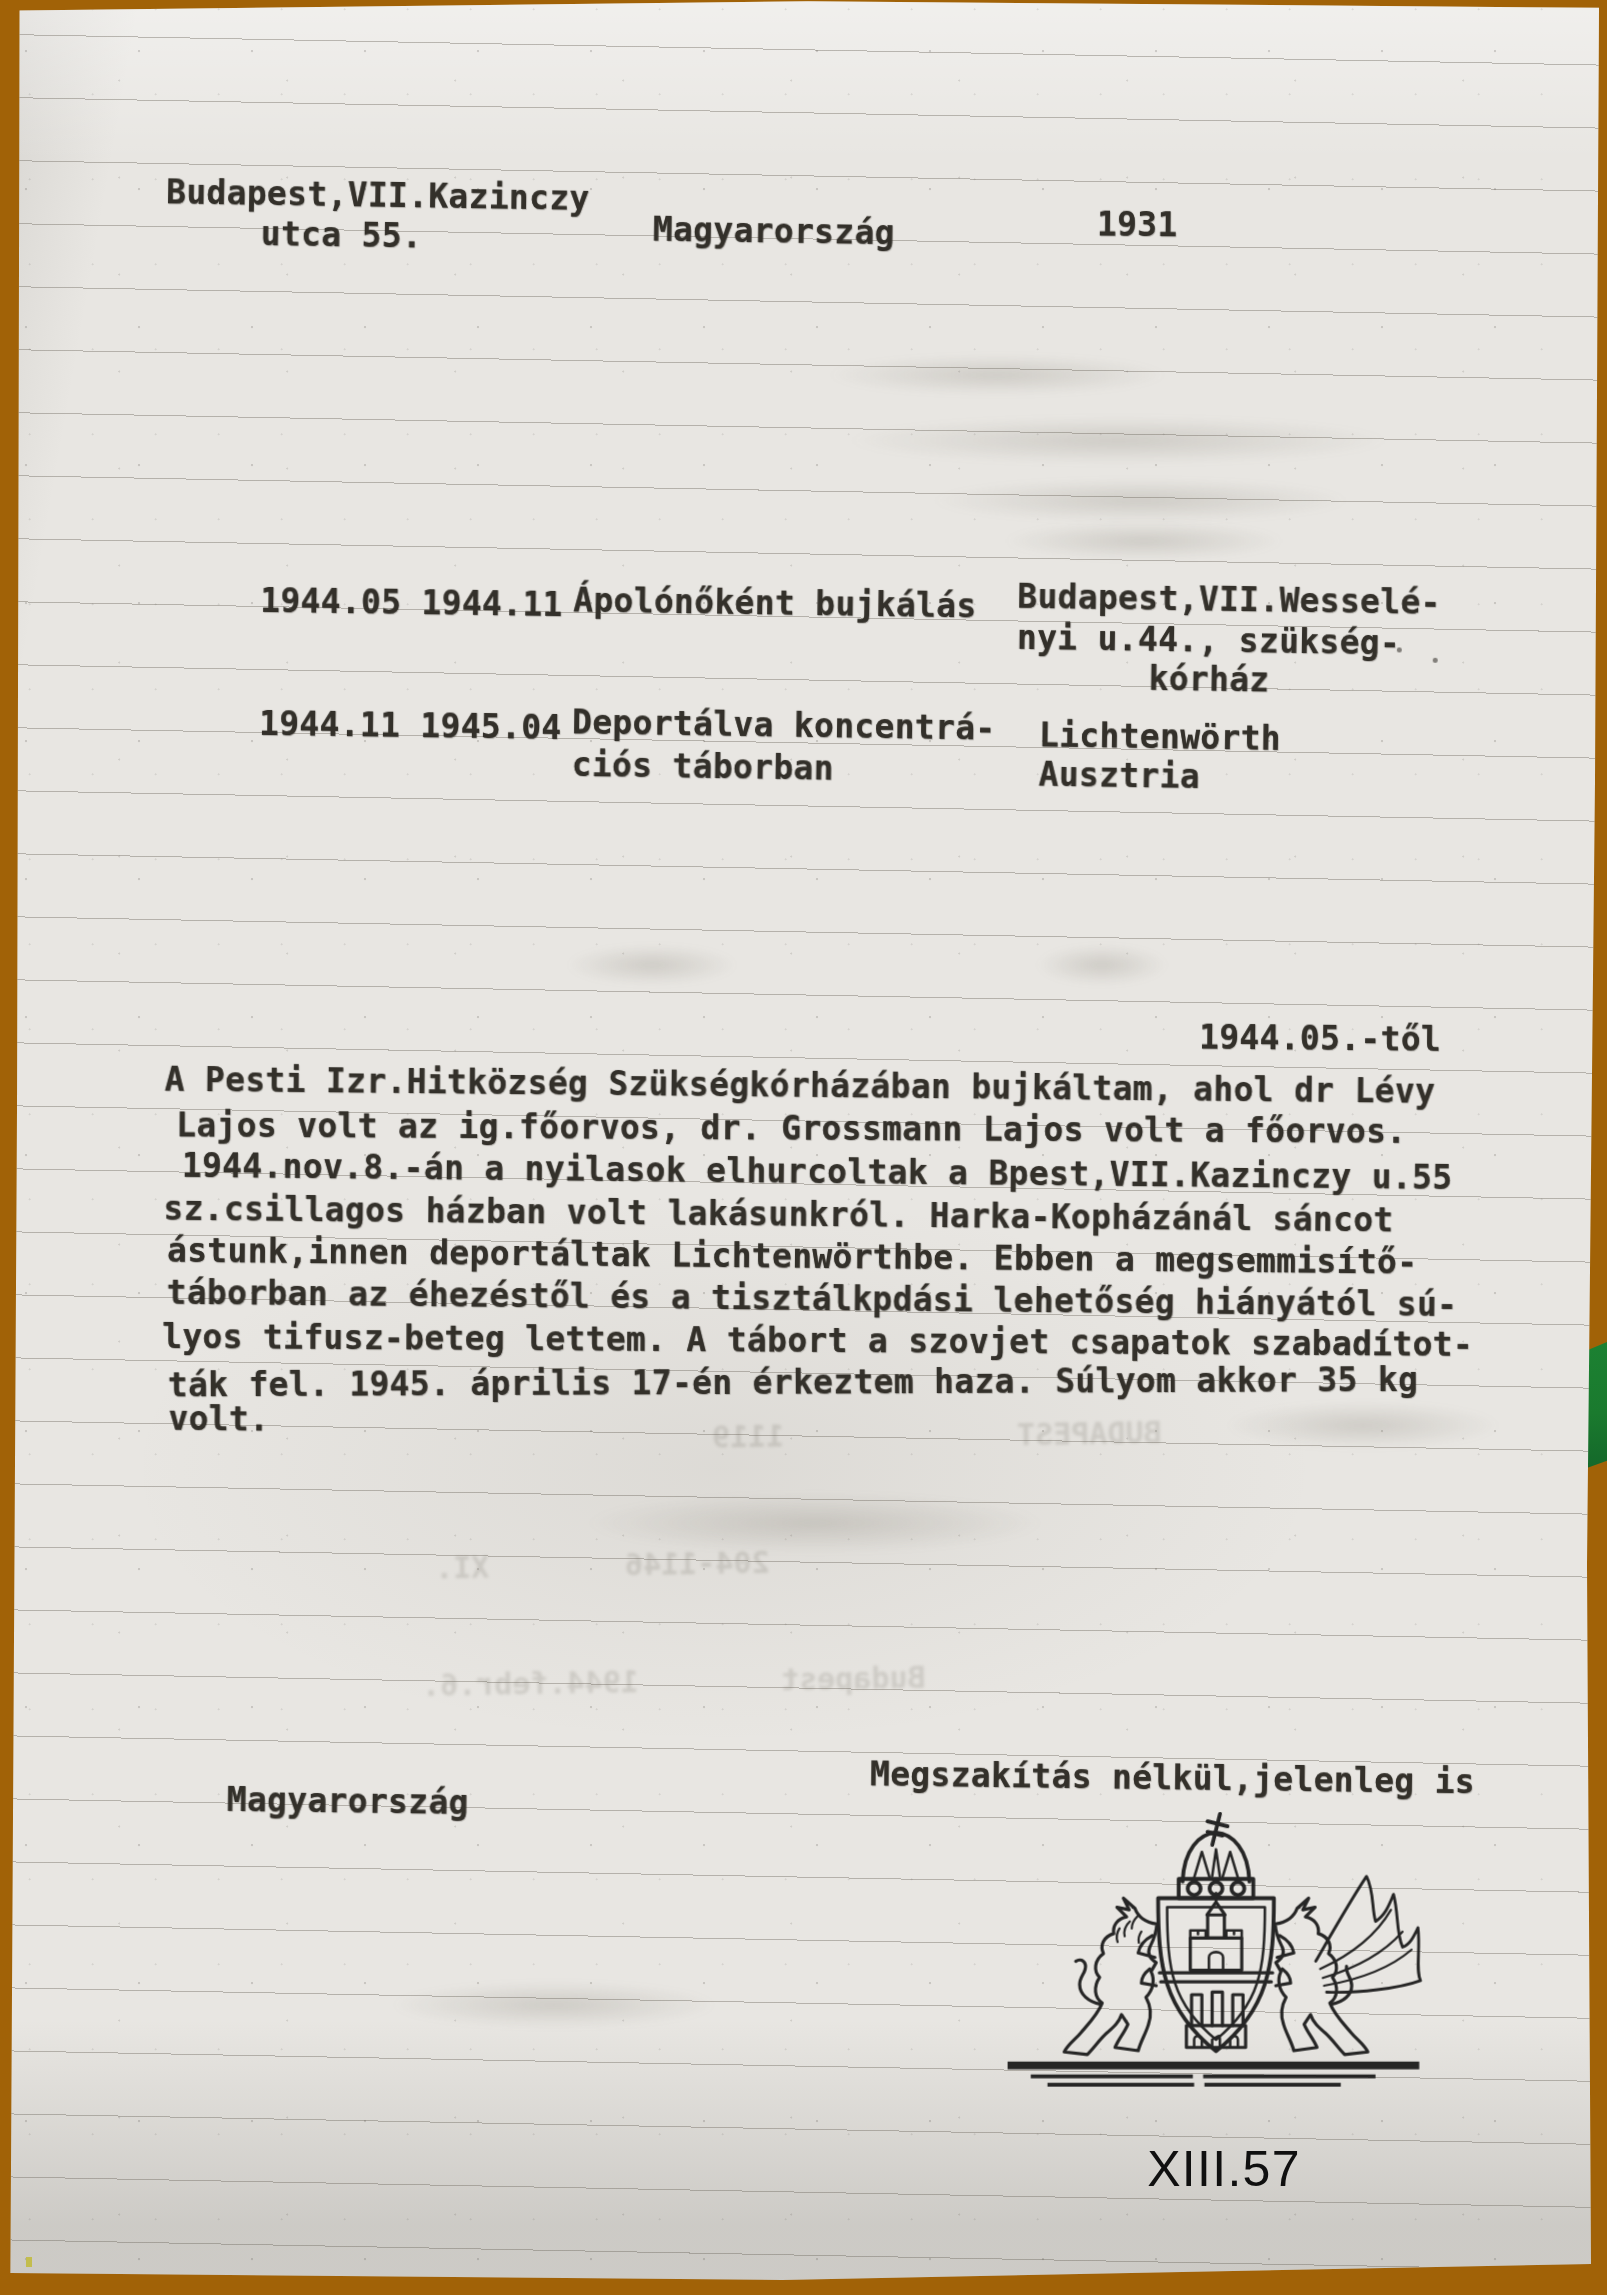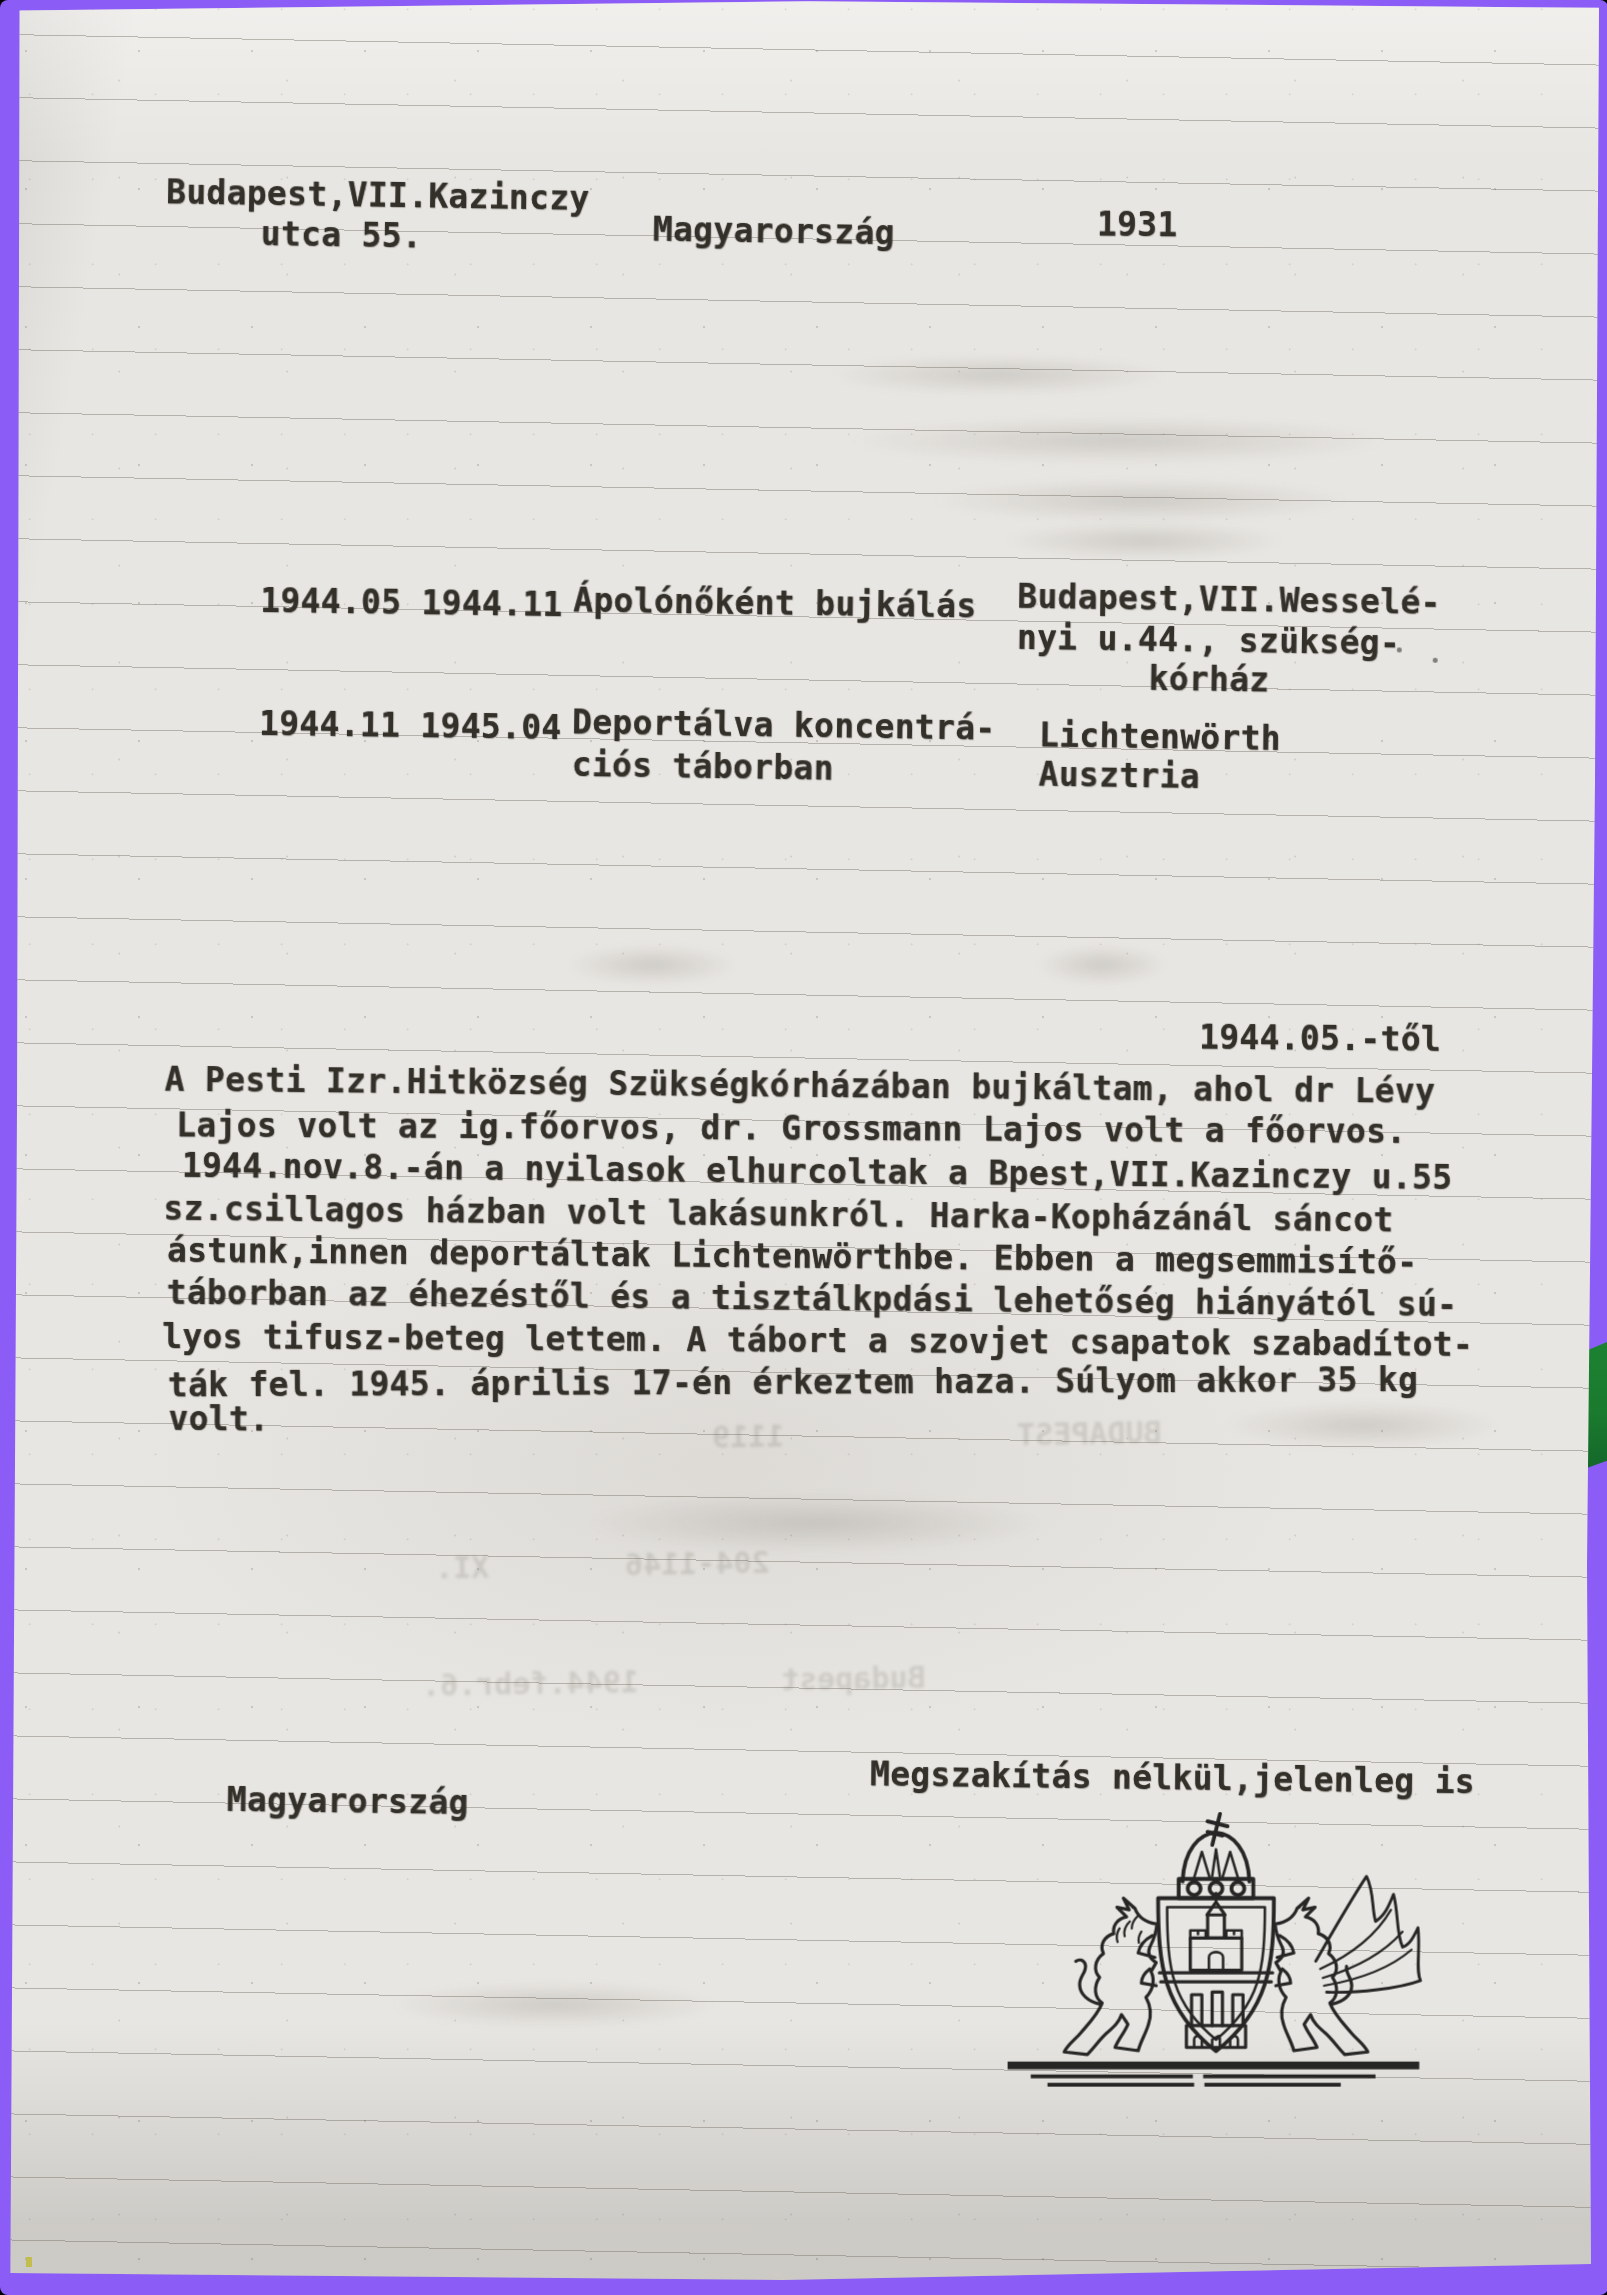--- a/index.html
+++ b/index.html
@@ -1,20 +1,19 @@
 <!DOCTYPE html>
 <html style="font-size:10.4px"><head>
 <meta charset="utf-8">
 <style>
   html,body{margin:0;padding:0;background:#000;}
   #screenshot{
     position:relative;width:1608px;height:2295px;overflow:hidden;
-    background:#8b5cf6;
+    background:#a16207;
     font-family:"DejaVu Sans Mono",monospace;
-    border-radius:8px;
   }
   
   .green-tab{
     position:absolute;left:1576px;top:1342px;width:31px;height:129px;
     background:linear-gradient(180deg,#1c8132 0%,#1a7a2e 55%,#14672a 100%);
     clip-path:polygon(0 10%,100% 0,100% 92%,8% 100%);
   }
   
   .paper{
     position:absolute;inset:0;
@@ -179,17 +178,18 @@
         <path d="M529 299 C549 295 561 284 561 270 C561 257 551 251 553 240" stroke-width="5"></path>
         <circle cx="479" cy="148" r="2.5" fill="#151515" stroke="none"></circle>
 
         <rect x="26" y="388" width="640" height="12" fill="#151515" stroke="none"></rect>
         <rect x="62" y="408" width="252" height="6" fill="#151515" stroke="none"></rect>
         <rect x="330" y="408" width="268" height="6" fill="#151515" stroke="none"></rect>
         <rect x="88" y="421" width="228" height="6" fill="#151515" stroke="none"></rect>
         <rect x="332" y="421" width="212" height="6" fill="#151515" stroke="none"></rect>
       </g>
     </svg>
+    <div class="stamp-ref">XIII.57</div>
 
     <div class="speck-yellow"></div>
   </div>
 </div>
 
 
 </body></html>

